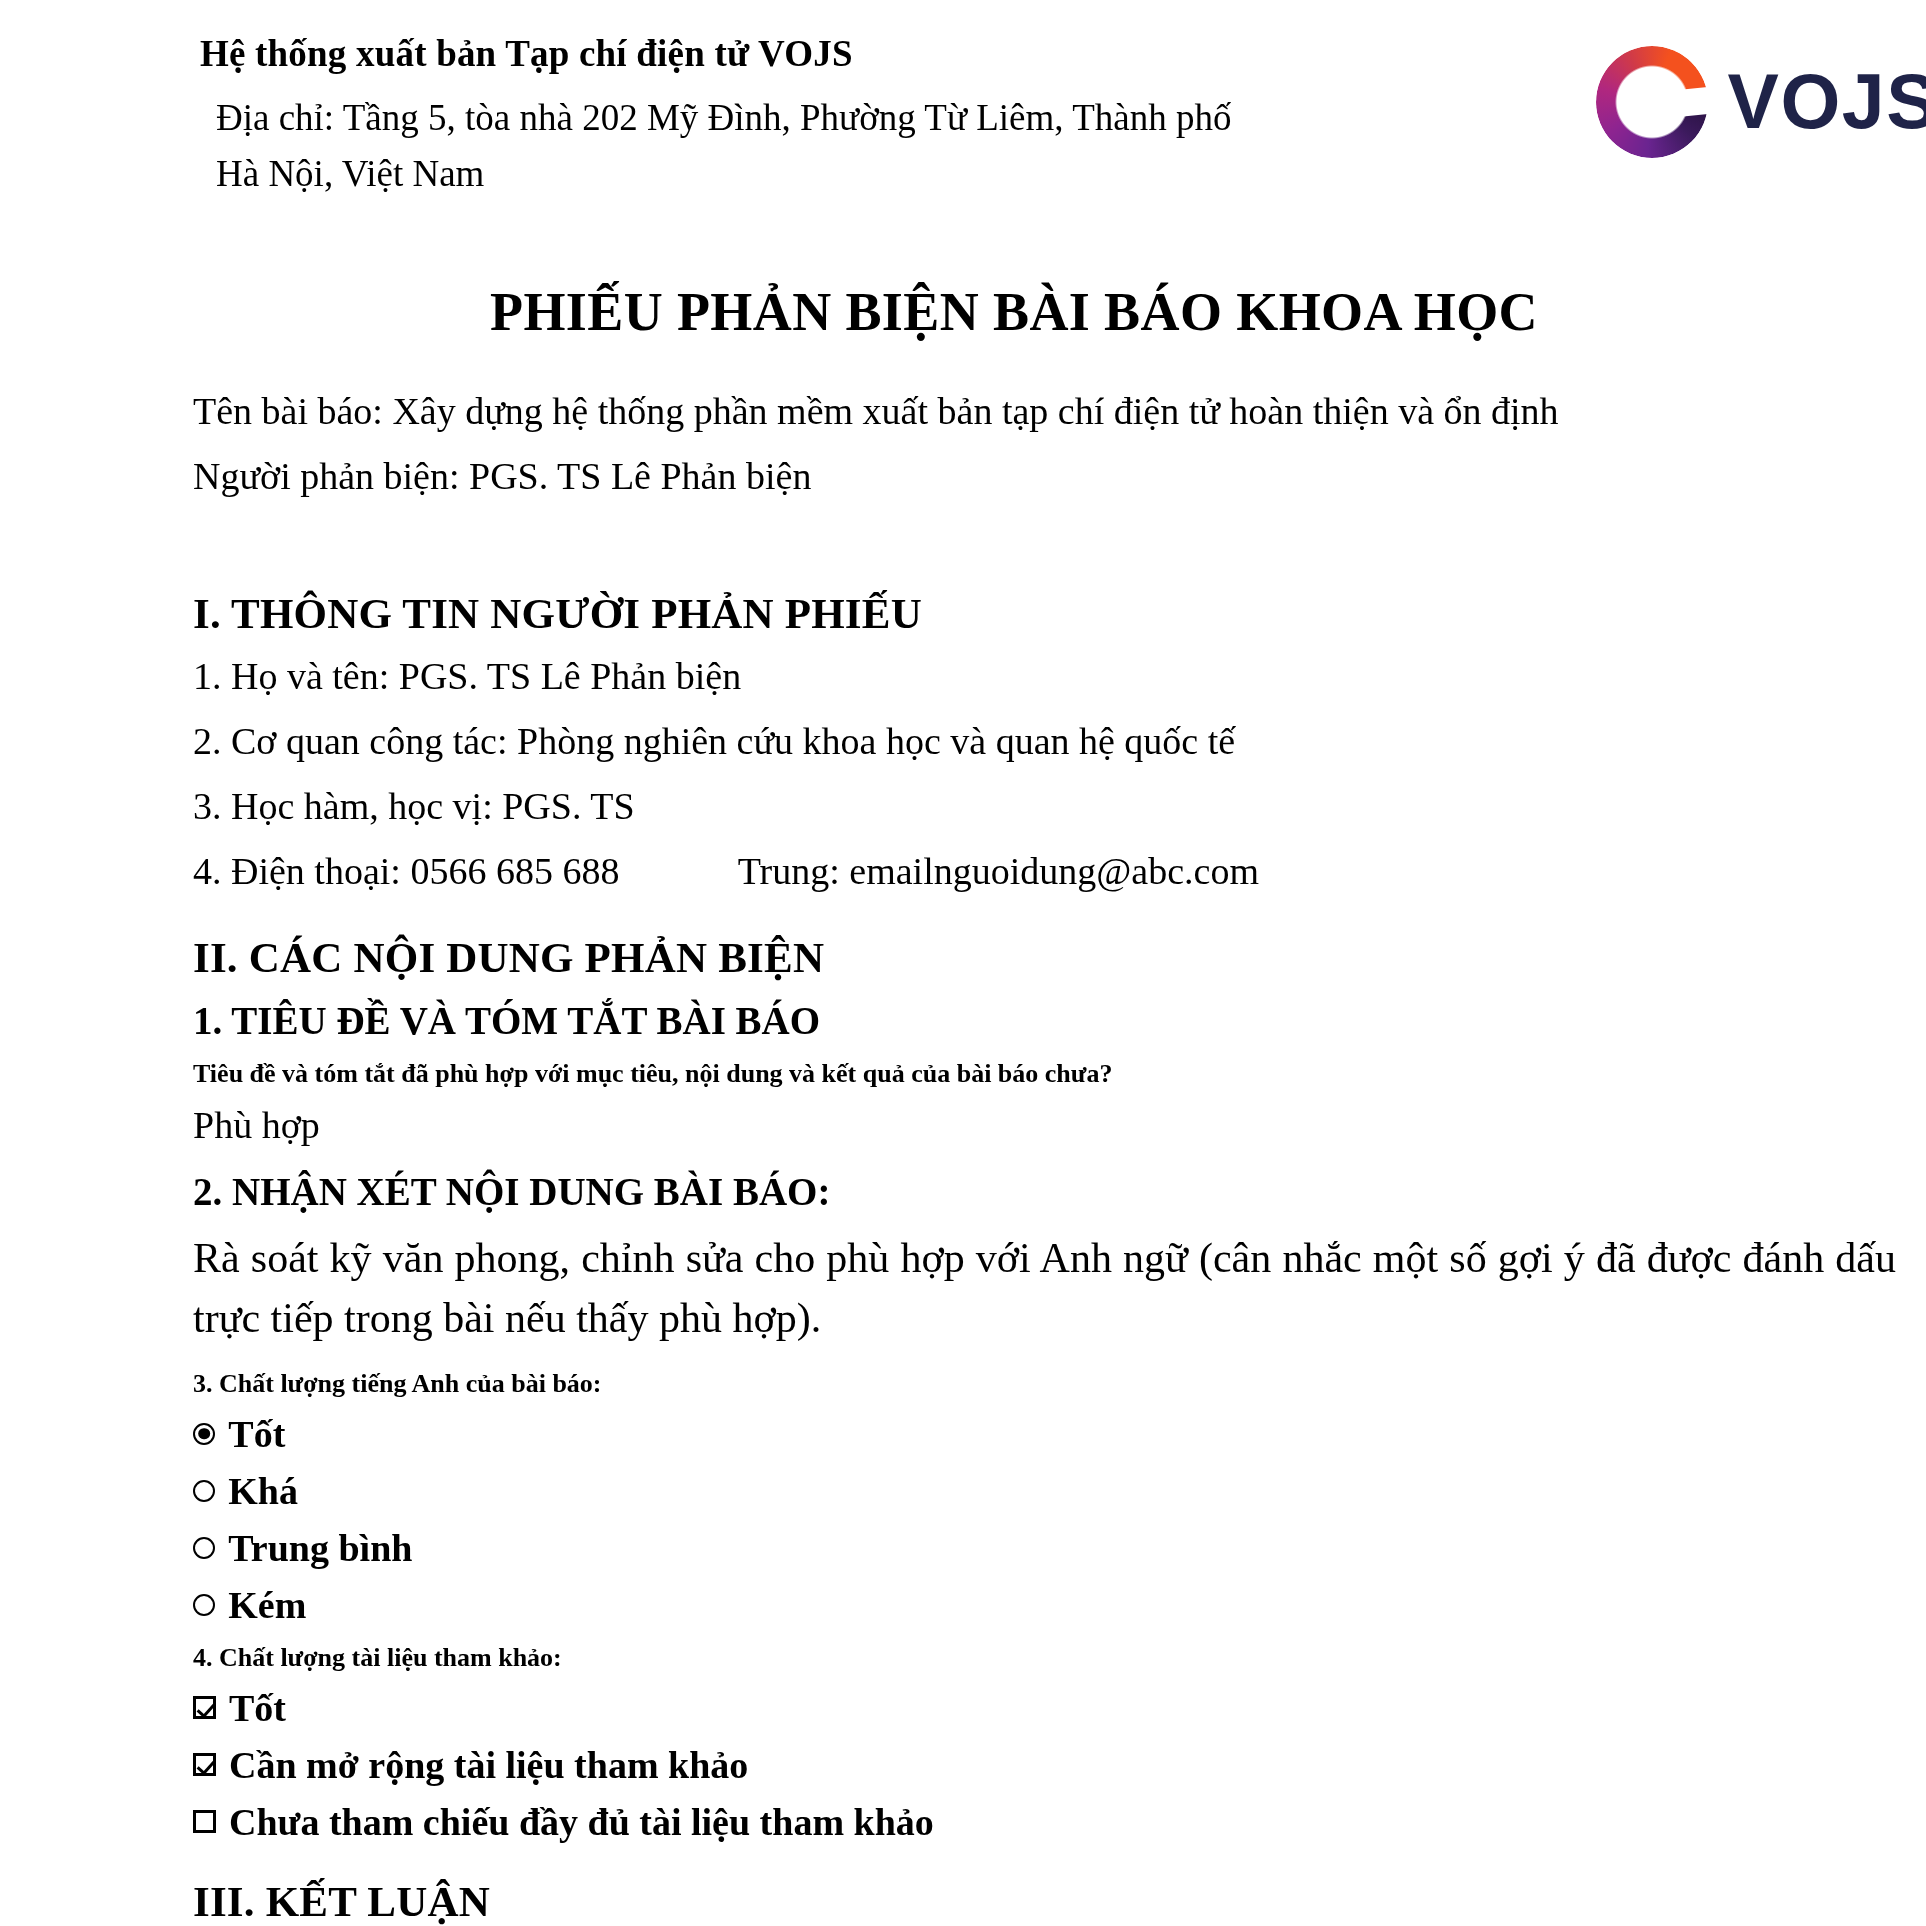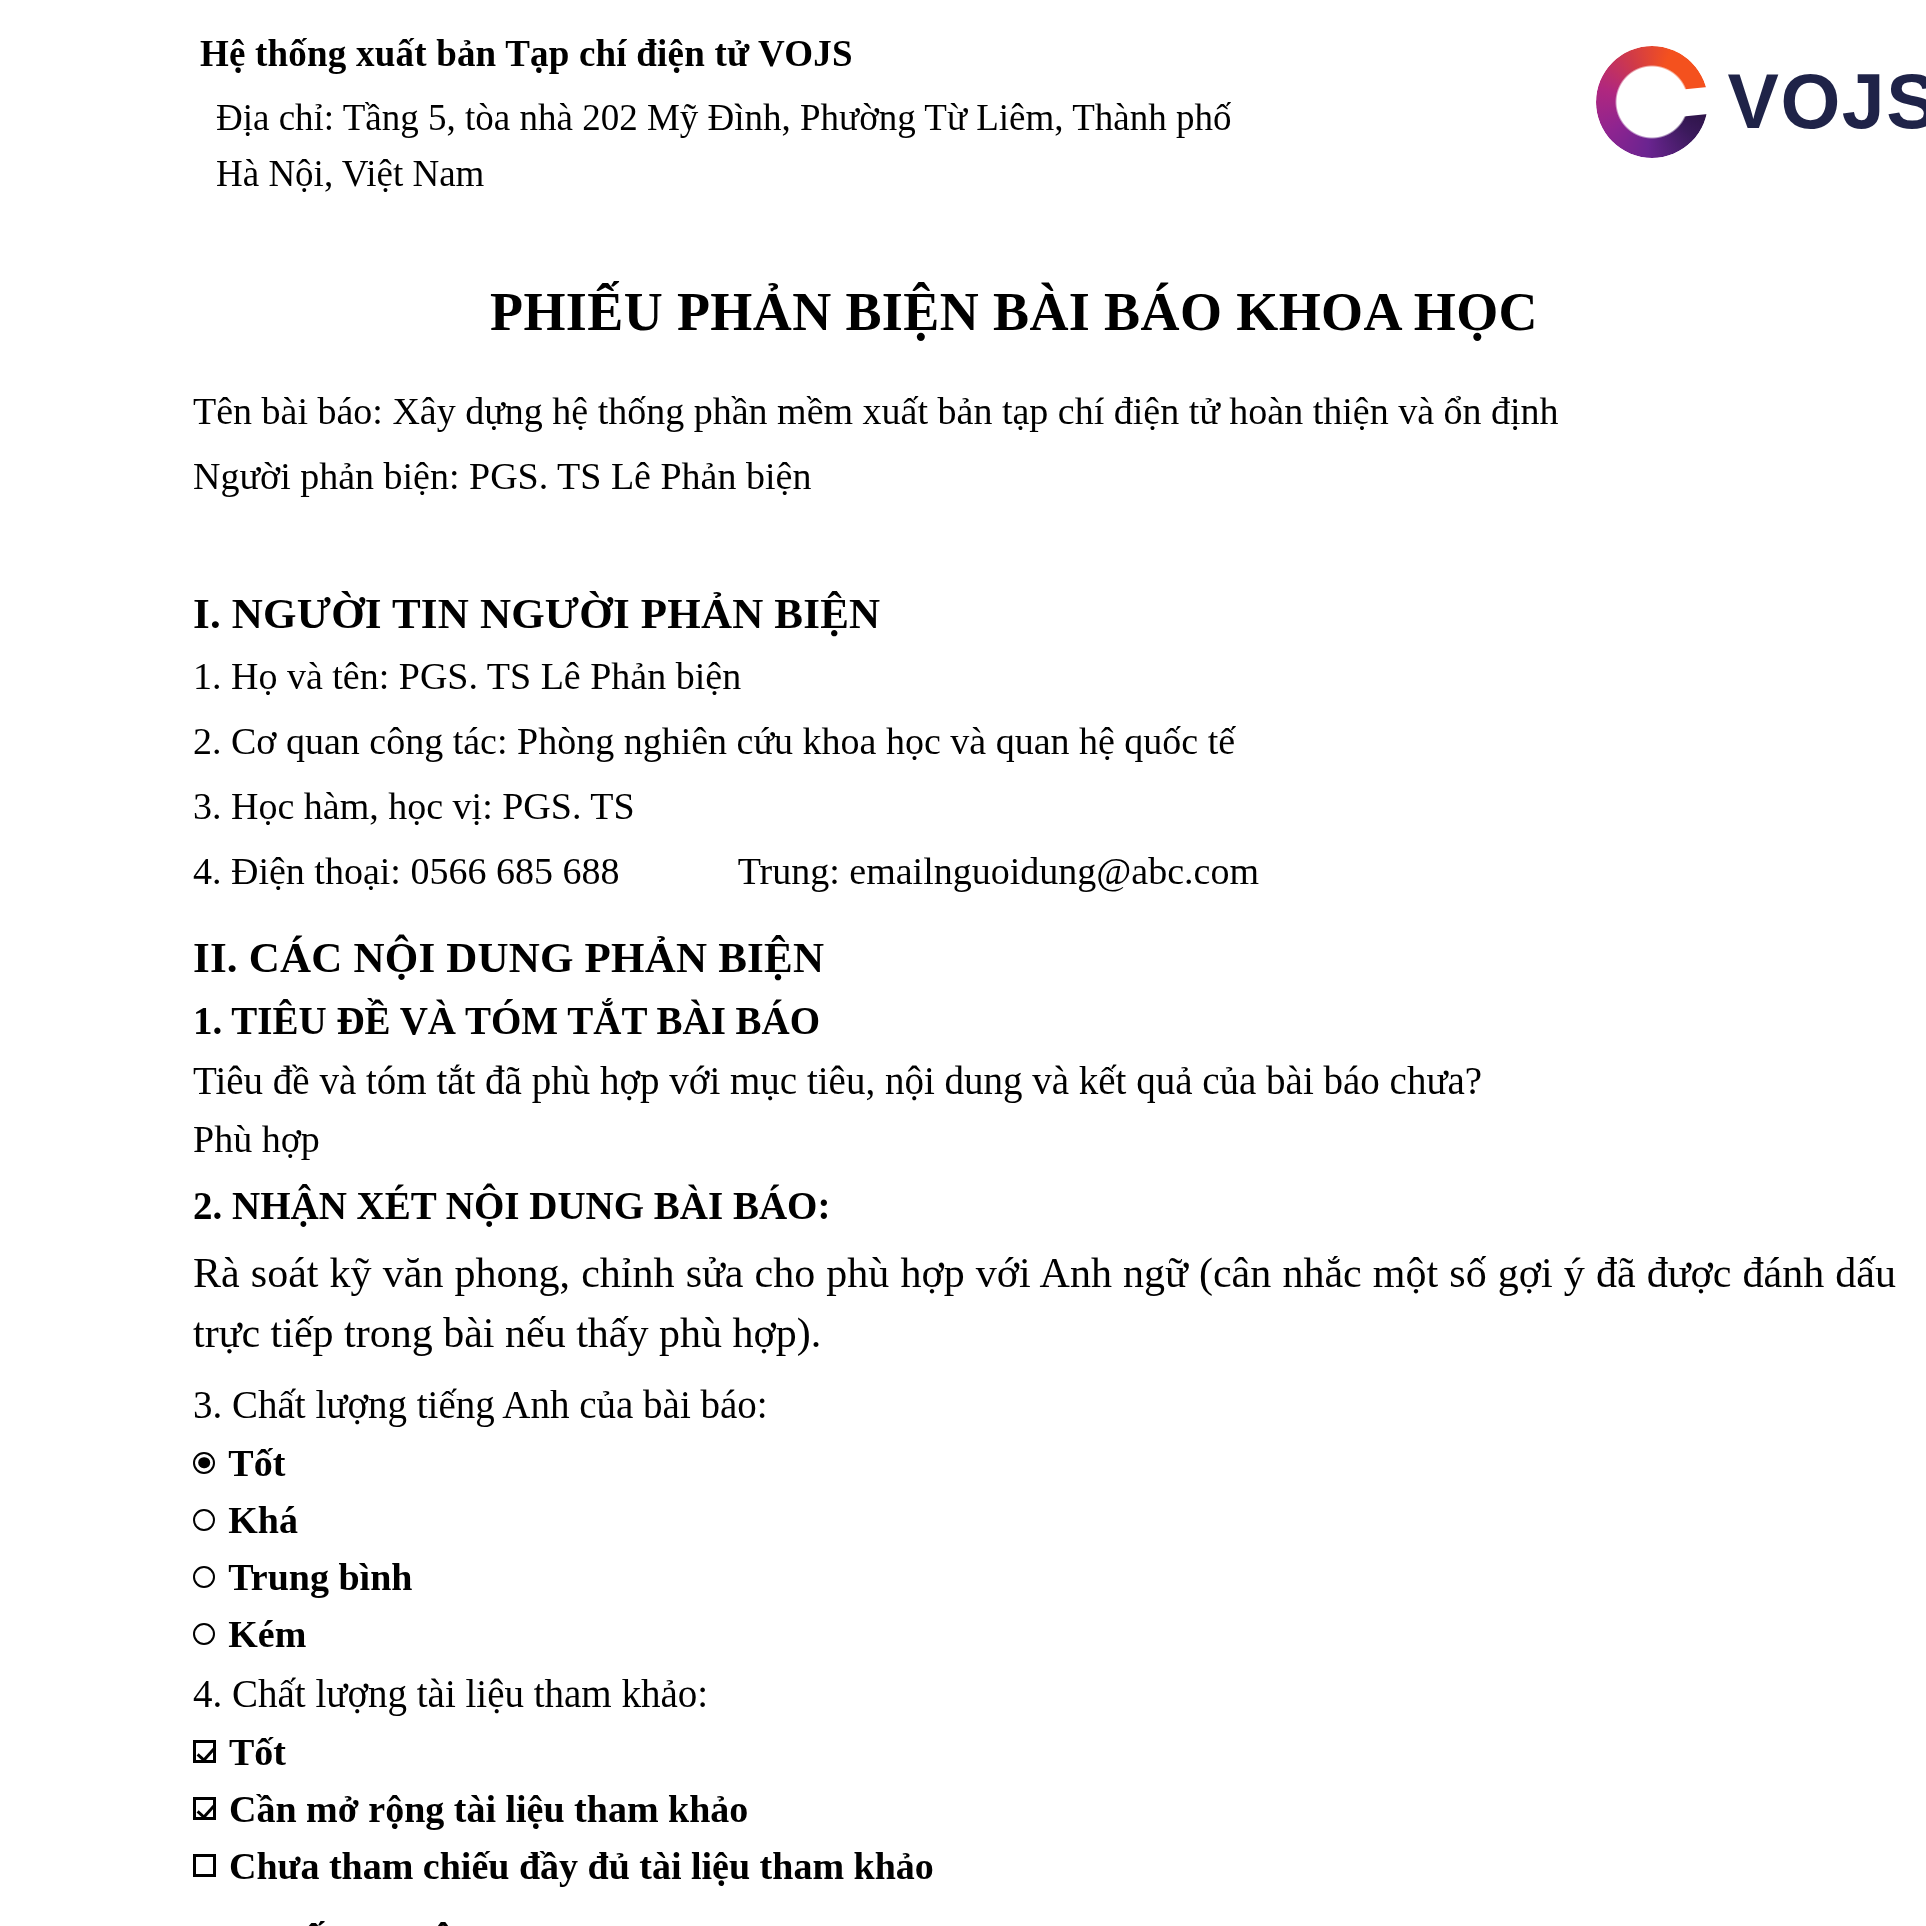--- a/index.html
+++ b/index.html
@@ -132,22 +132,22 @@
     margin: 0 0 18.5px 0;
     line-height: 1.1;
   }
   .sub-h {
     font-size: 39px;
     font-weight: bold;
     margin: 0 0 15.4px 0;
     line-height: 1.12;
   }
   .sub-h-italicish {
-    font-size: 39px;
-    font-weight: normal;
+    font-size: 26px;
+    font-weight: bold;
     margin: 0 0 17px 0;
     line-height: 1.12;
   }
   .para {
     font-size: 42px;
     line-height: 1.42;
     margin: 16px 0 20px 0;
     text-align: justify;
   }
 
@@ -225,21 +225,21 @@
 
   <div class="doc-title">PHIẾU PHẢN BIỆN BÀI BÁO KHOA HỌC</div>
 
   <div class="body-col">
 
     <div class="line">Tên bài báo: Xây dựng hệ thống phần mềm xuất bản tạp chí điện tử hoàn thiện và ổn định</div>
     <div class="line">Người phản biện: PGS. TS Lê Phản biện</div>
 
     <div class="gap-lg"></div>
 
-    <div class="sec-h">I. NGƯỜI TIN NGƯỜI PHẢN BIỆN</div>
+    <div class="sec-h">I. THÔNG TIN NGƯỜI PHẢN PHIẾU</div>
     <div class="line">1. Họ và tên: PGS. TS Lê Phản biện</div>
     <div class="line">2. Cơ quan công tác: Phòng nghiên cứu khoa học và quan hệ quốc tế</div>
     <div class="line">3. Học hàm, học vị: PGS. TS</div>
     <div class="line">
       <span>4. Điện thoại:  0566 685 688</span>
       <span style="display:inline-block;width:100px;"></span>
       <span>Trung: emailnguoidung@abc.com</span>
     </div>
 
     <div class="gap-sm"></div>

